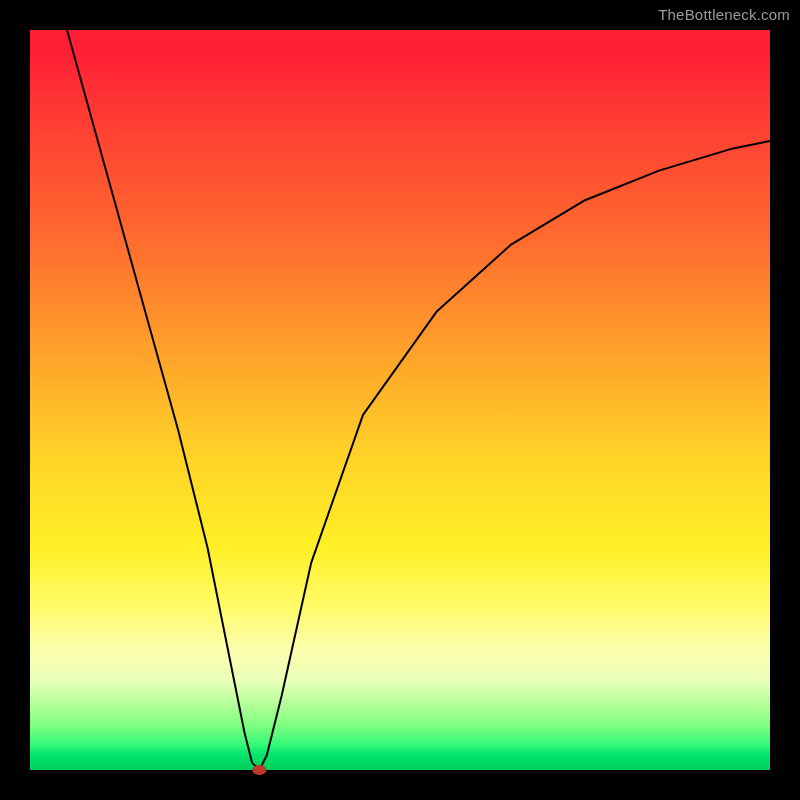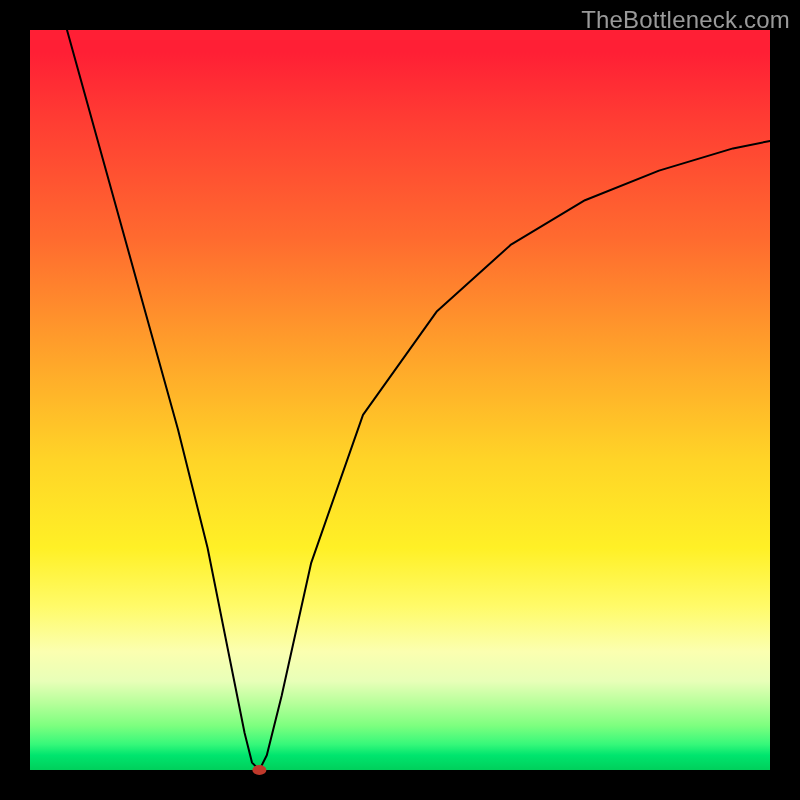--- a/index.html
+++ b/index.html
@@ -42,21 +42,21 @@
       #37f87a 96.5%,
       #00e56e 98%,
       #00cf5b 100%
     );
   }
   .watermark {
     position: absolute;
     top: 6px;
     right: 10px;
     color: #9a9a9a;
-    font-size: 24px;
+    font-size: 15px;
     font-weight: 400;
     letter-spacing: 0.2px;
     user-select: none;
   }
   svg.curve {
     position: absolute;
     left: 0;
     top: 0;
     width: 740px;
     height: 740px;

